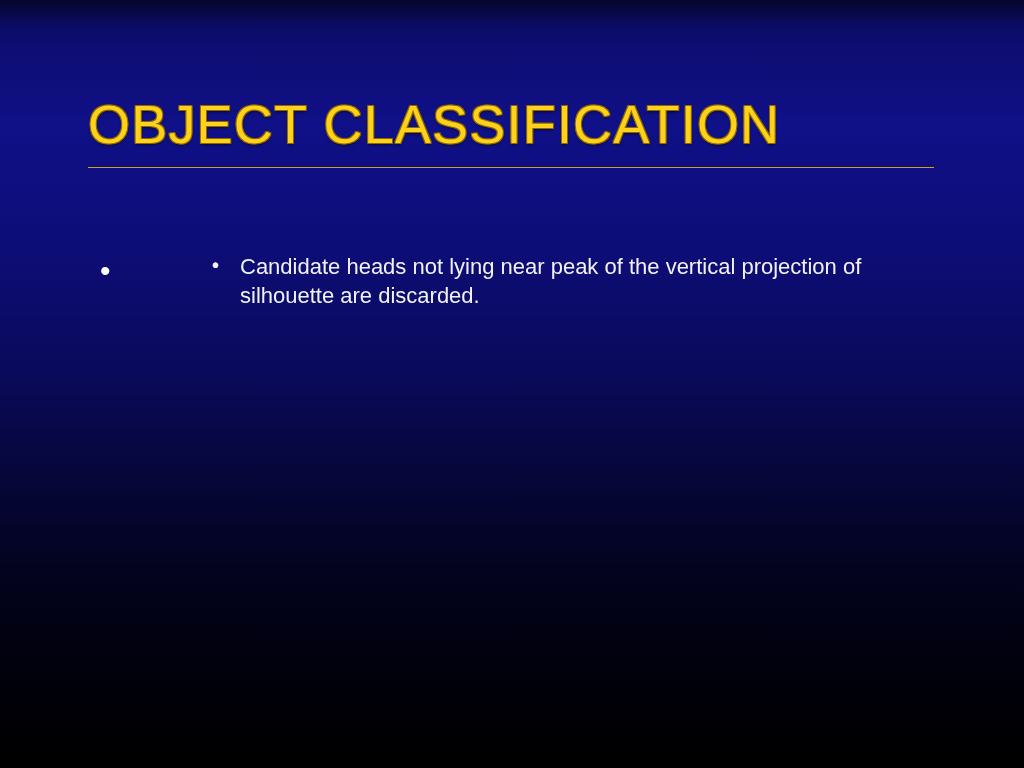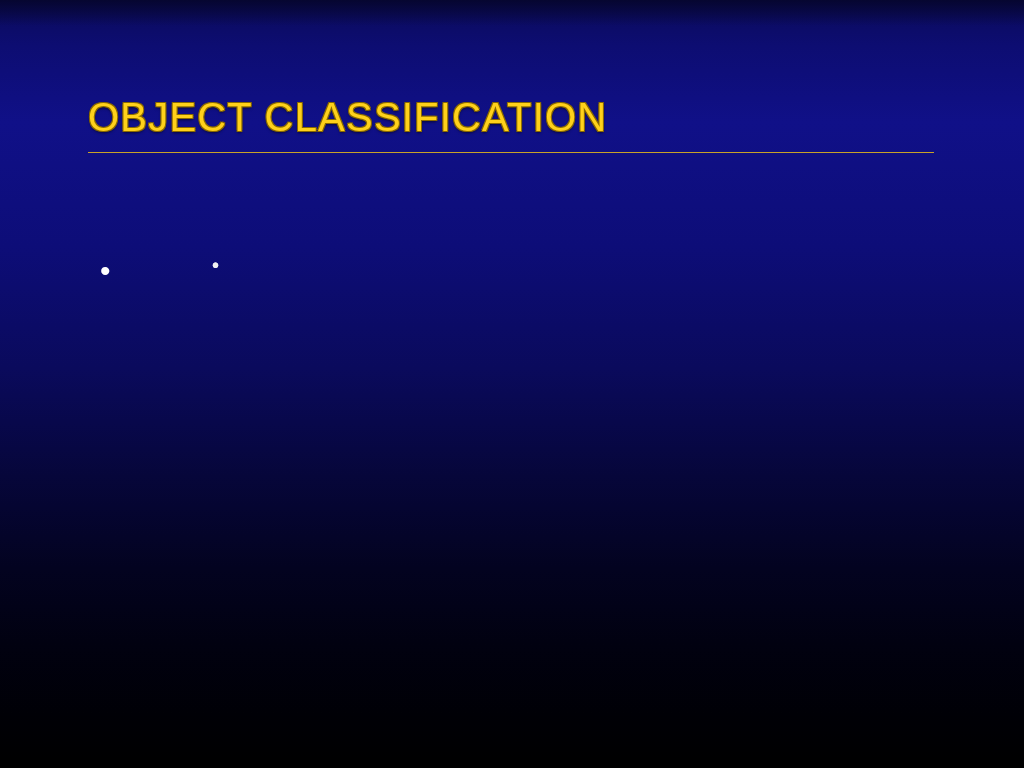--- a/index.html
+++ b/index.html
@@ -43,21 +43,21 @@
   }
 
   .title-block {
     position: absolute;
     left: 88px;
     top: 96px;
     width: 856px;
   }
   .slide-title {
     font-family: "Liberation Sans", sans-serif;
-    font-size: 40px;
+    font-size: 54px;
     letter-spacing: 1.2px;
     color: #FFD11A;
     text-transform: uppercase;
     line-height: 1.05;
     white-space: nowrap;
     text-shadow:
       -1px -1px 0 #8a6a00,
        1px -1px 0 #8a6a00,
       -1px  1px 0 #8a6a00,
        1px  1px 0 #8a6a00,
@@ -136,19 +136,20 @@
     <ul class="level1">
       <li>
         <span class="bullet1">•</span>
 
         <ul class="level2">
           <li>
             <span class="bullet2">•</span>
           </li>
           <li>
             <span class="bullet2">•</span>
+            <span>Candidate heads not lying near peak of the vertical projection of silhouette are discarded.</span>
           </li>
         </ul>
       </li>
     </ul>
   </div>
 
 </div>
 
 </body></html>

